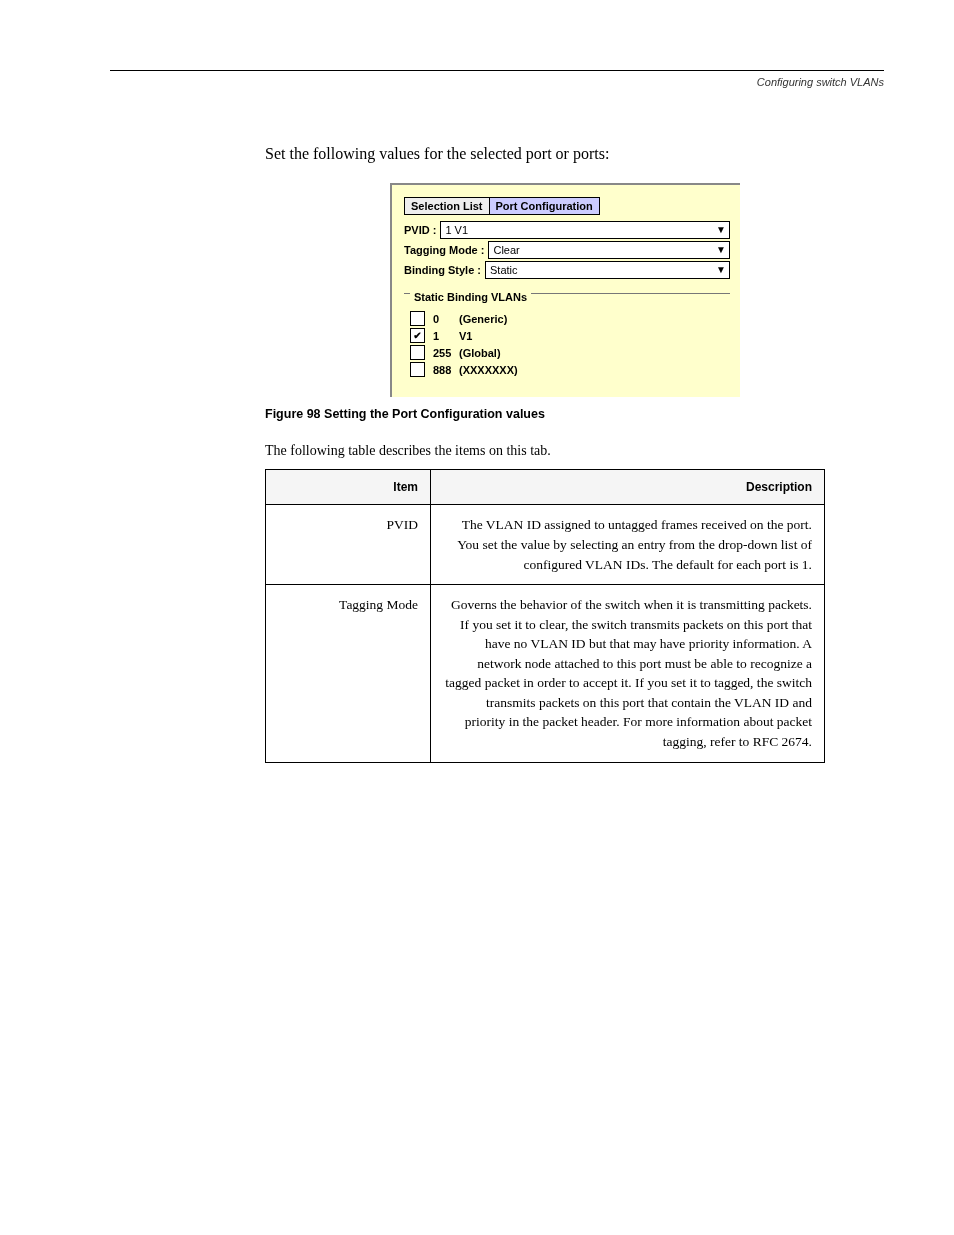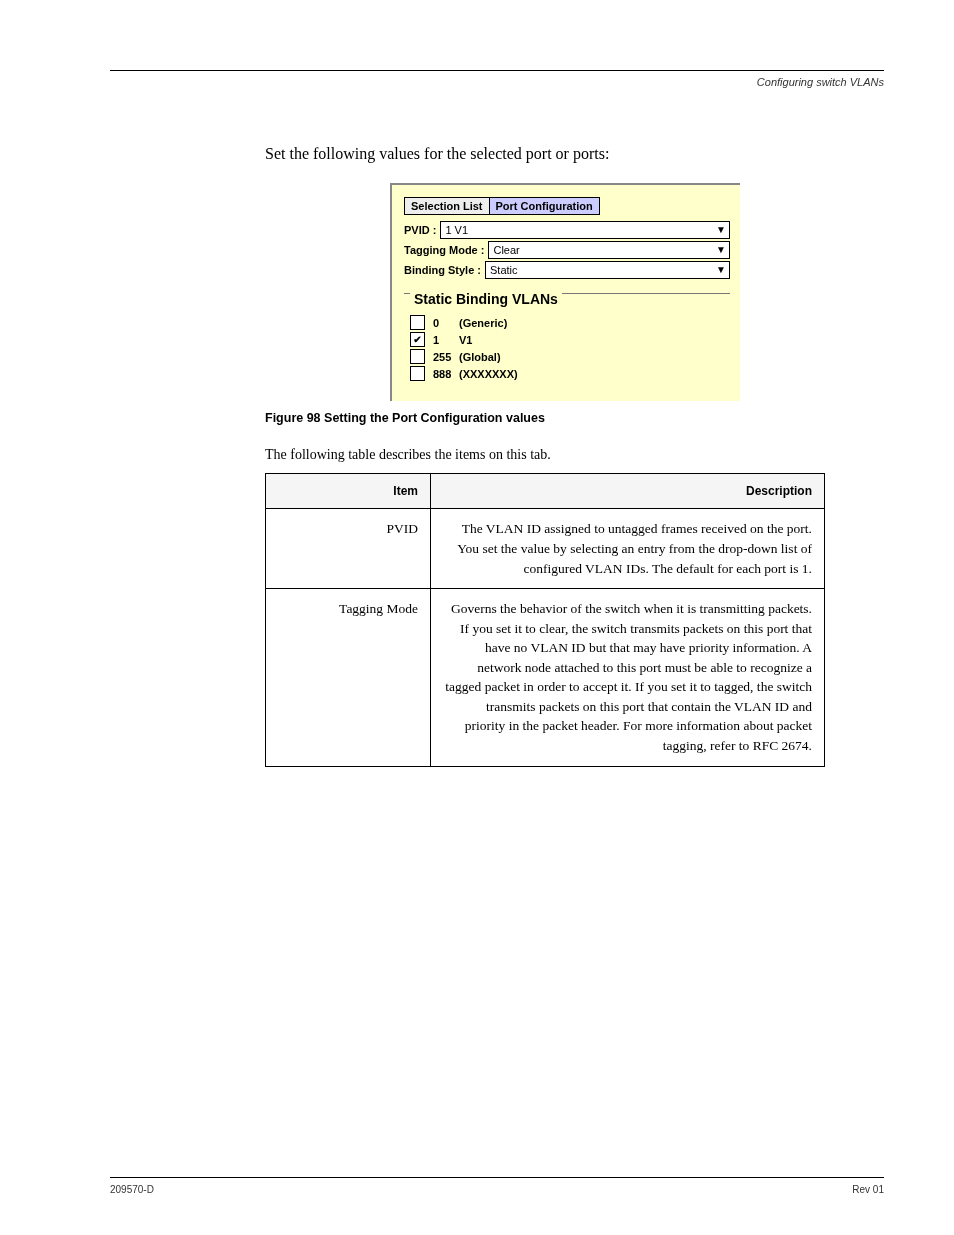--- a/index.html
+++ b/index.html
@@ -157,21 +157,21 @@
     left: 0;
     right: 0;
     border-top: 1px solid #777;
   }
   .ui-group-title {
     position: relative;
     display: inline-block;
     background: #ffffcc;
     padding: 0 4px;
     font-weight: bold;
-    font-size: 14px;
+    font-size: 11px;
     top: -6px;
   }
   .ui-vlan-row {
     display: flex;
     align-items: center;
     margin: 2px 0;
     font-weight: bold;
     font-size: 11px;
   }
   .ui-check {
@@ -275,21 +275,14 @@
         <td>PVID</td>
         <td>The VLAN ID assigned to untagged frames received on the port. You set the value by selecting an entry from the drop-down list of configured VLAN IDs. The default for each port is 1.</td>
       </tr>
       <tr>
         <td>Tagging Mode</td>
         <td>Governs the behavior of the switch when it is transmitting packets. If you set it to clear, the switch transmits packets on this port that have no VLAN ID but that may have priority information. A network node attached to this port must be able to recognize a tagged packet in order to accept it. If you set it to tagged, the switch transmits packets on this port that contain the VLAN ID and priority in the packet header. For more information about packet tagging, refer to RFC 2674.</td>
       </tr>
     </tbody>
   </table>
 
-  <div class="footer">
-    <div class="footer-line"></div>
-    <div class="footer-row">
-      <span>209570-D</span>
-      <span>Rev 01</span>
-    </div>
-  </div>
 
 </div>
 
 </body></html>

